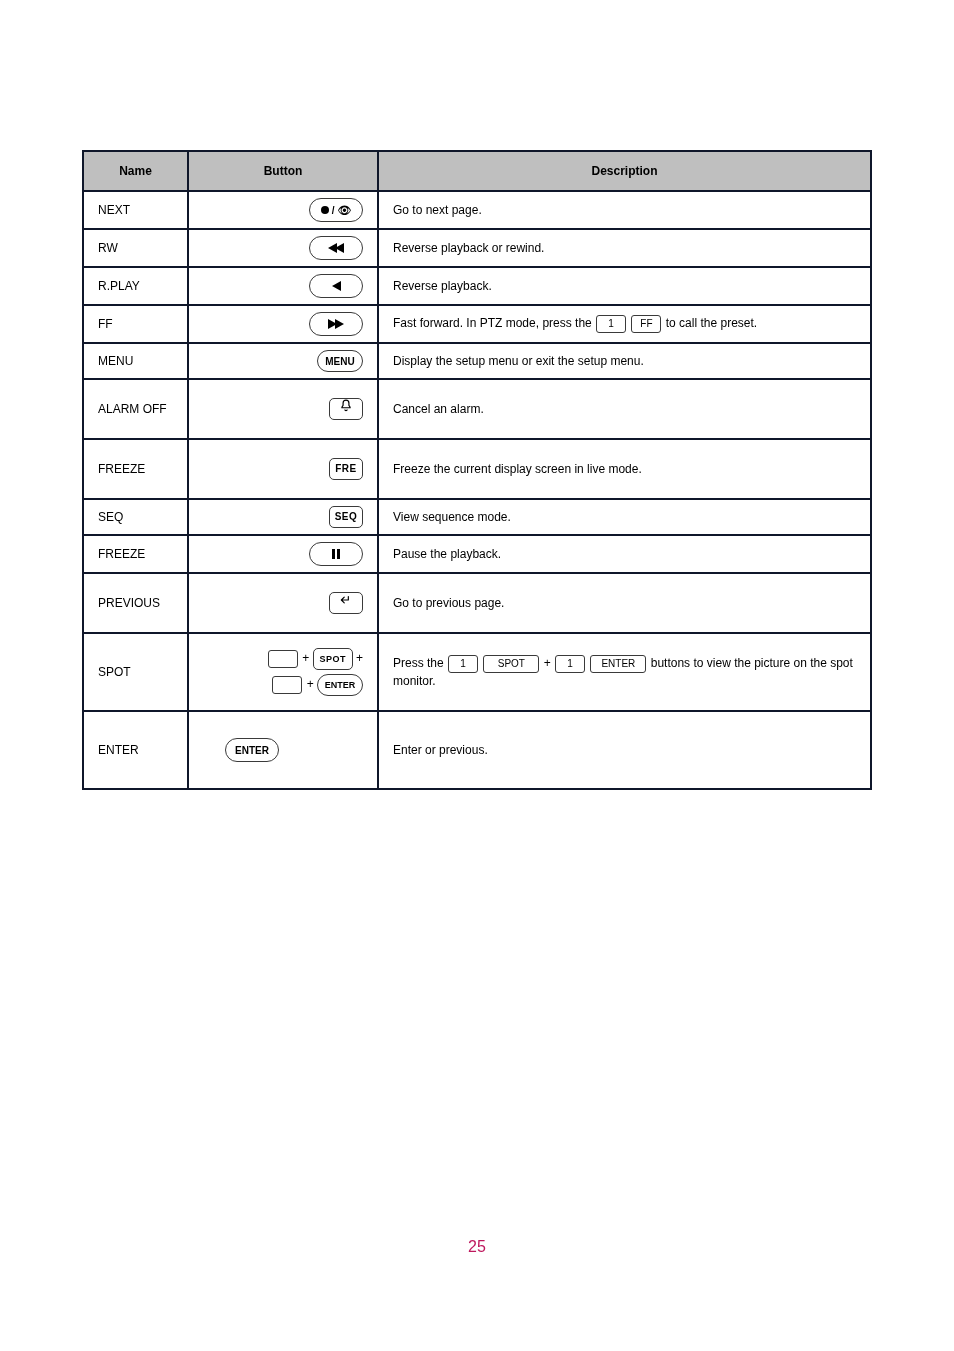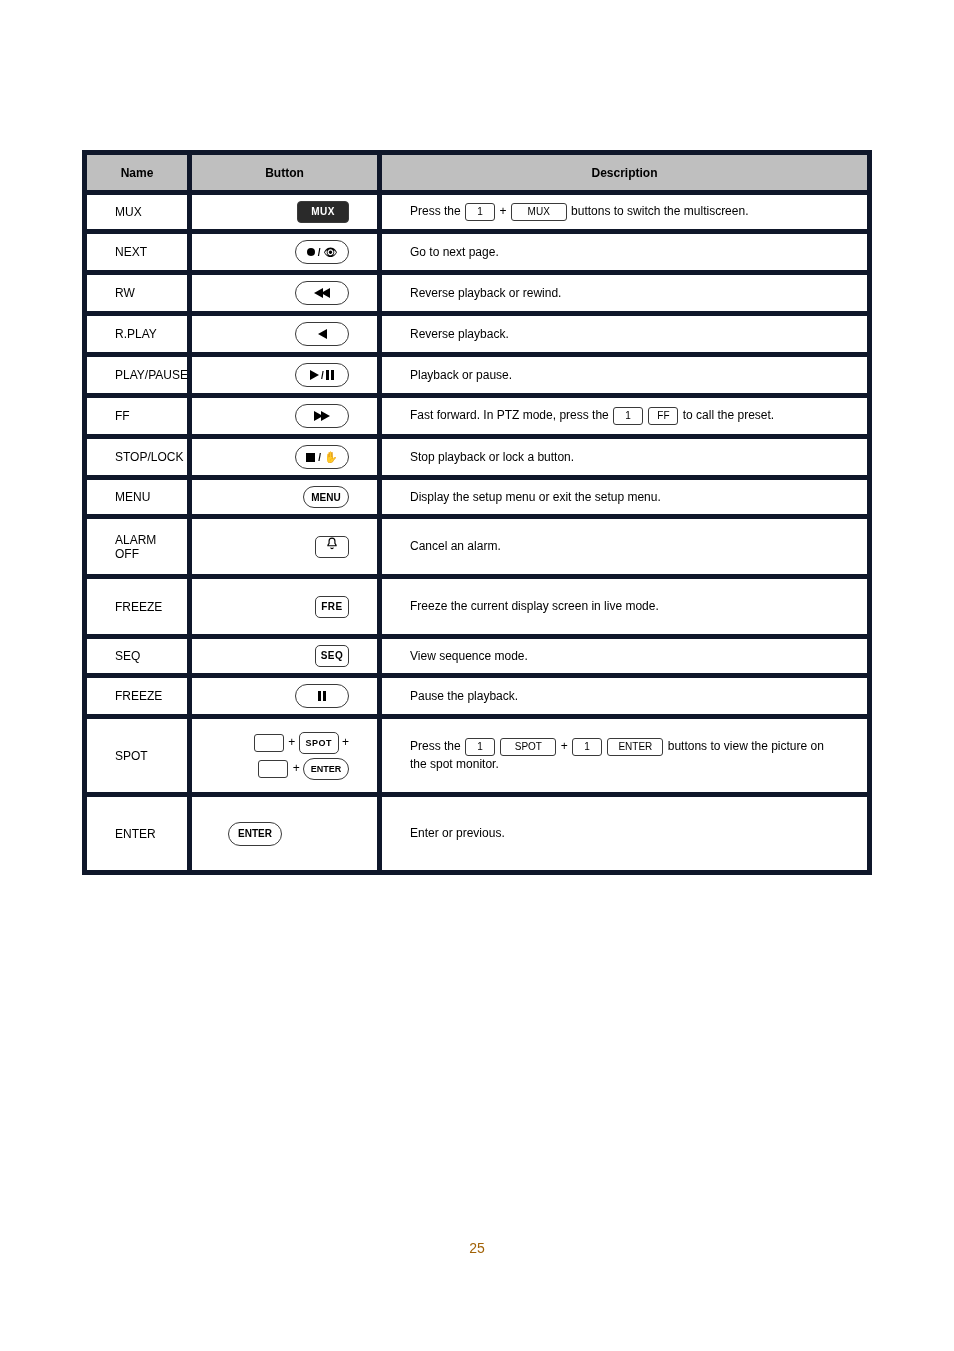--- a/index.html
+++ b/index.html
@@ -15,22 +15,22 @@
   }
   .page {
     padding: 150px 82px 0 82px;
   }
   table.funcs {
     width: 100%;
     border-collapse: collapse;
     table-layout: fixed;
   }
   table.funcs th, table.funcs td {
-    border: 5px solid #0f172a;
-    padding: 6px 28px;
+    border: 2px solid #0f172a;
+    padding: 6px 14px;
     vertical-align: middle;
   }
   table.funcs th {
     background: #bfbfbf;
     font-weight: bold;
     text-align: center;
     height: 40px;
   }
   col.c1 { width: 105px; }
   col.c2 { width: 190px; }
@@ -110,22 +110,22 @@
   .spot-line2 { display:block; text-align:right;}
 
   .pad-cell { height: 60px; }
   .pad-cell-lg { height: 78px; }
 
   .pagenum {
     position:absolute;
     left:0; right:0;
     bottom: 95px;
     text-align:center;
-    font-size:14px;
-    color:#a16207;
+    font-size:16px;
+    color:#be185d;
   }
 </style>
 </head>
 <body>
 
 <div class="page">
 <table class="funcs">
   <colgroup>
         <col class="c1">
         <col class="c2">
@@ -133,33 +133,20 @@
       </colgroup>
   <thead>
     <tr>
       <th>Name</th>
       <th>Button</th>
       <th>Description</th>
     </tr>
   </thead>
   <tbody>
 
-  <tr>
-    <td class="name-cell">MUX</td>
-    <td class="btn-cell">
-      <span class="softbtn inv" style="padding:0 8px;">MUX</span>
-    </td>
-    <td class="desc-cell">
-      <span>Press the </span>
-      <span class="keycap">1</span>
-      <span> + </span>
-      <span class="keycap wide">MUX</span>
-      <span> buttons to switch the multiscreen.</span>
-    </td>
-  </tr>
 
 
   <tr>
     <td class="name-cell">NEXT</td>
     <td class="btn-cell">
       <span class="pill">
         <span class="circ"></span>
         <span style="margin:0 3px;">/</span>
         <span class="eye">👁</span>
       </span>
@@ -181,62 +168,37 @@
   <tr>
     <td class="name-cell">R.PLAY</td>
     <td class="btn-cell">
       <span class="pill">
         <span class="tri-left"></span>
       </span>
     </td>
     <td class="desc-cell">Reverse playback.</td>
   </tr>
 
-  <tr>
-    <td class="name-cell">PLAY/PAUSE</td>
-    <td class="btn-cell">
-      <span class="pill">
-        <span class="tri-right"></span>
-        <span style="margin:0 2px; font-weight:bold;">/</span>
-        <span class="bar2">
-                <span></span>
-                <span></span>
-              </span>
-      </span>
-    </td>
-    <td class="desc-cell">Playback or pause.</td>
-  </tr>
 
   <tr>
     <td class="name-cell">FF</td>
     <td class="btn-cell">
       <span class="pill">
         <span class="tri-right"></span>
         <span class="tri-right" style="margin-left:-2px;"></span>
       </span>
     </td>
     <td class="desc-cell">
       <span>Fast forward. In PTZ mode, press the </span>
       <span class="keycap">1</span>
       <span class="keycap">FF</span>
       <span> to call the preset.</span>
     </td>
   </tr>
 
-  <tr>
-    <td class="name-cell">STOP/LOCK</td>
-    <td class="btn-cell">
-      <span class="pill">
-        <span class="sq"></span>
-        <span style="margin:0 3px; font-weight:bold;">/</span>
-        <span style="font-size:11px;">✋</span>
-      </span>
-    </td>
-    <td class="desc-cell">Stop playback or lock a button.</td>
-  </tr>
 
   <tr>
     <td class="name-cell">MENU</td>
     <td class="btn-cell">
       <span class="pill small">MENU</span>
     </td>
     <td class="desc-cell">Display the setup menu or exit the setup menu.</td>
   </tr>
 
   <tr>
@@ -274,20 +236,31 @@
       <span class="pill">
         <span class="bar2">
                 <span></span>
                 <span></span>
               </span>
       </span>
     </td>
     <td class="desc-cell">Pause the playback.</td>
   </tr>
 
+  <tr>
+    <td class="name-cell">PREVIOUS</td>
+    <td class="btn-cell pad-cell">
+      <span class="softbtn" style="min-width:34px;">
+        <svg width="14" height="14" viewBox="0 0 24 24">
+          <path d="M4 12h12 M9 7l-5 5 5 5 M16 12v-6" fill="none" stroke="#000" stroke-width="2" stroke-linecap="round" stroke-linejoin="round"></path>
+        </svg>
+      </span>
+    </td>
+    <td class="desc-cell">Go to previous page.</td>
+  </tr>
 
   <tr>
     <td class="name-cell">SPOT</td>
     <td class="btn-cell pad-cell-lg">
       <span class="spot-wrap">
         <span class="spot-line">
           <span class="keycap">&nbsp;</span>
           <span class="plus">+</span>
           <span class="softbtn" style="min-width:40px;font-size:9px;">SPOT</span>
           <span class="plus">+</span>

